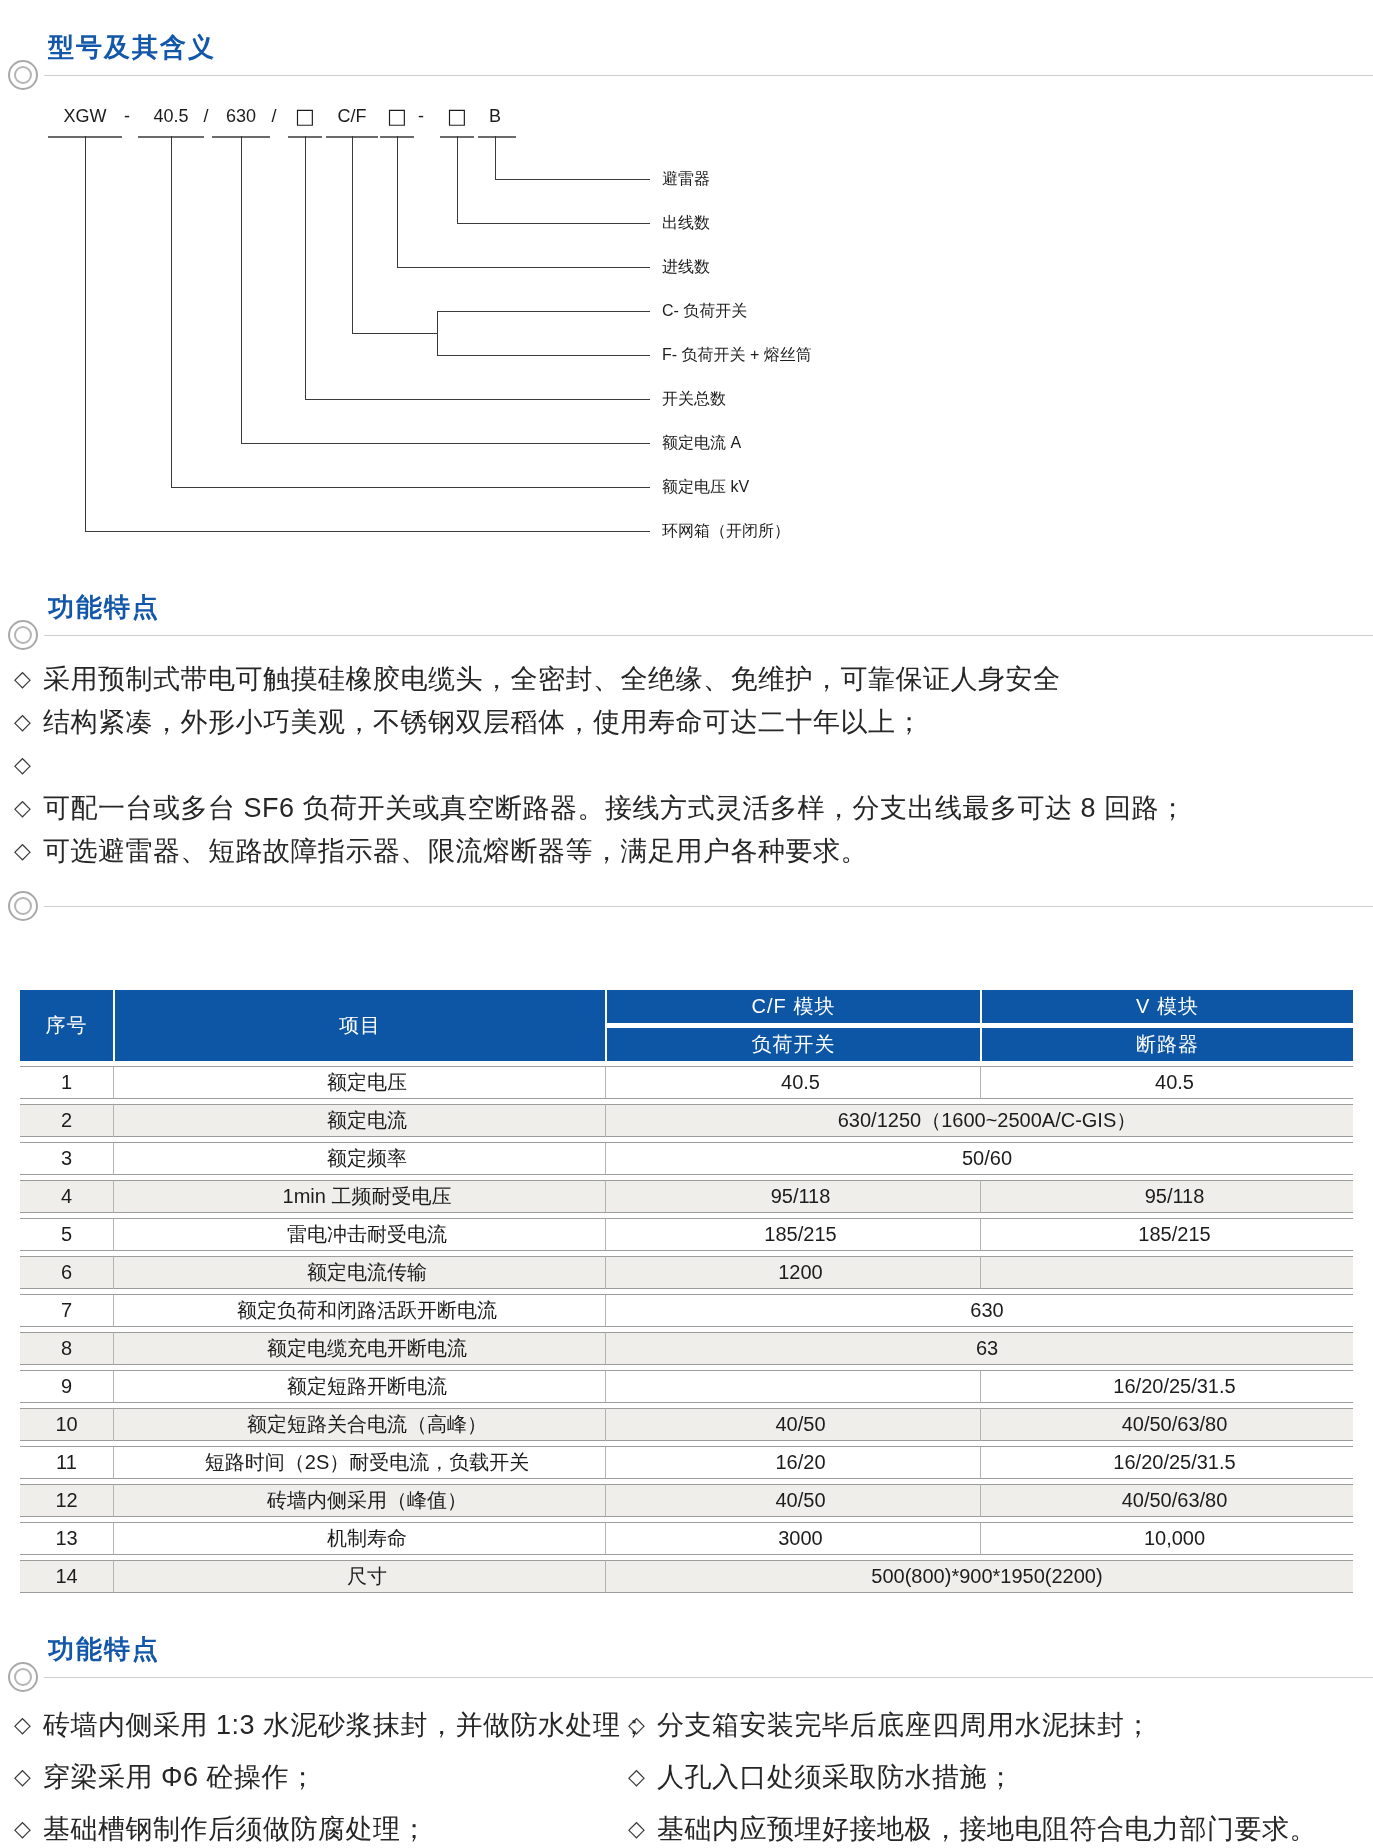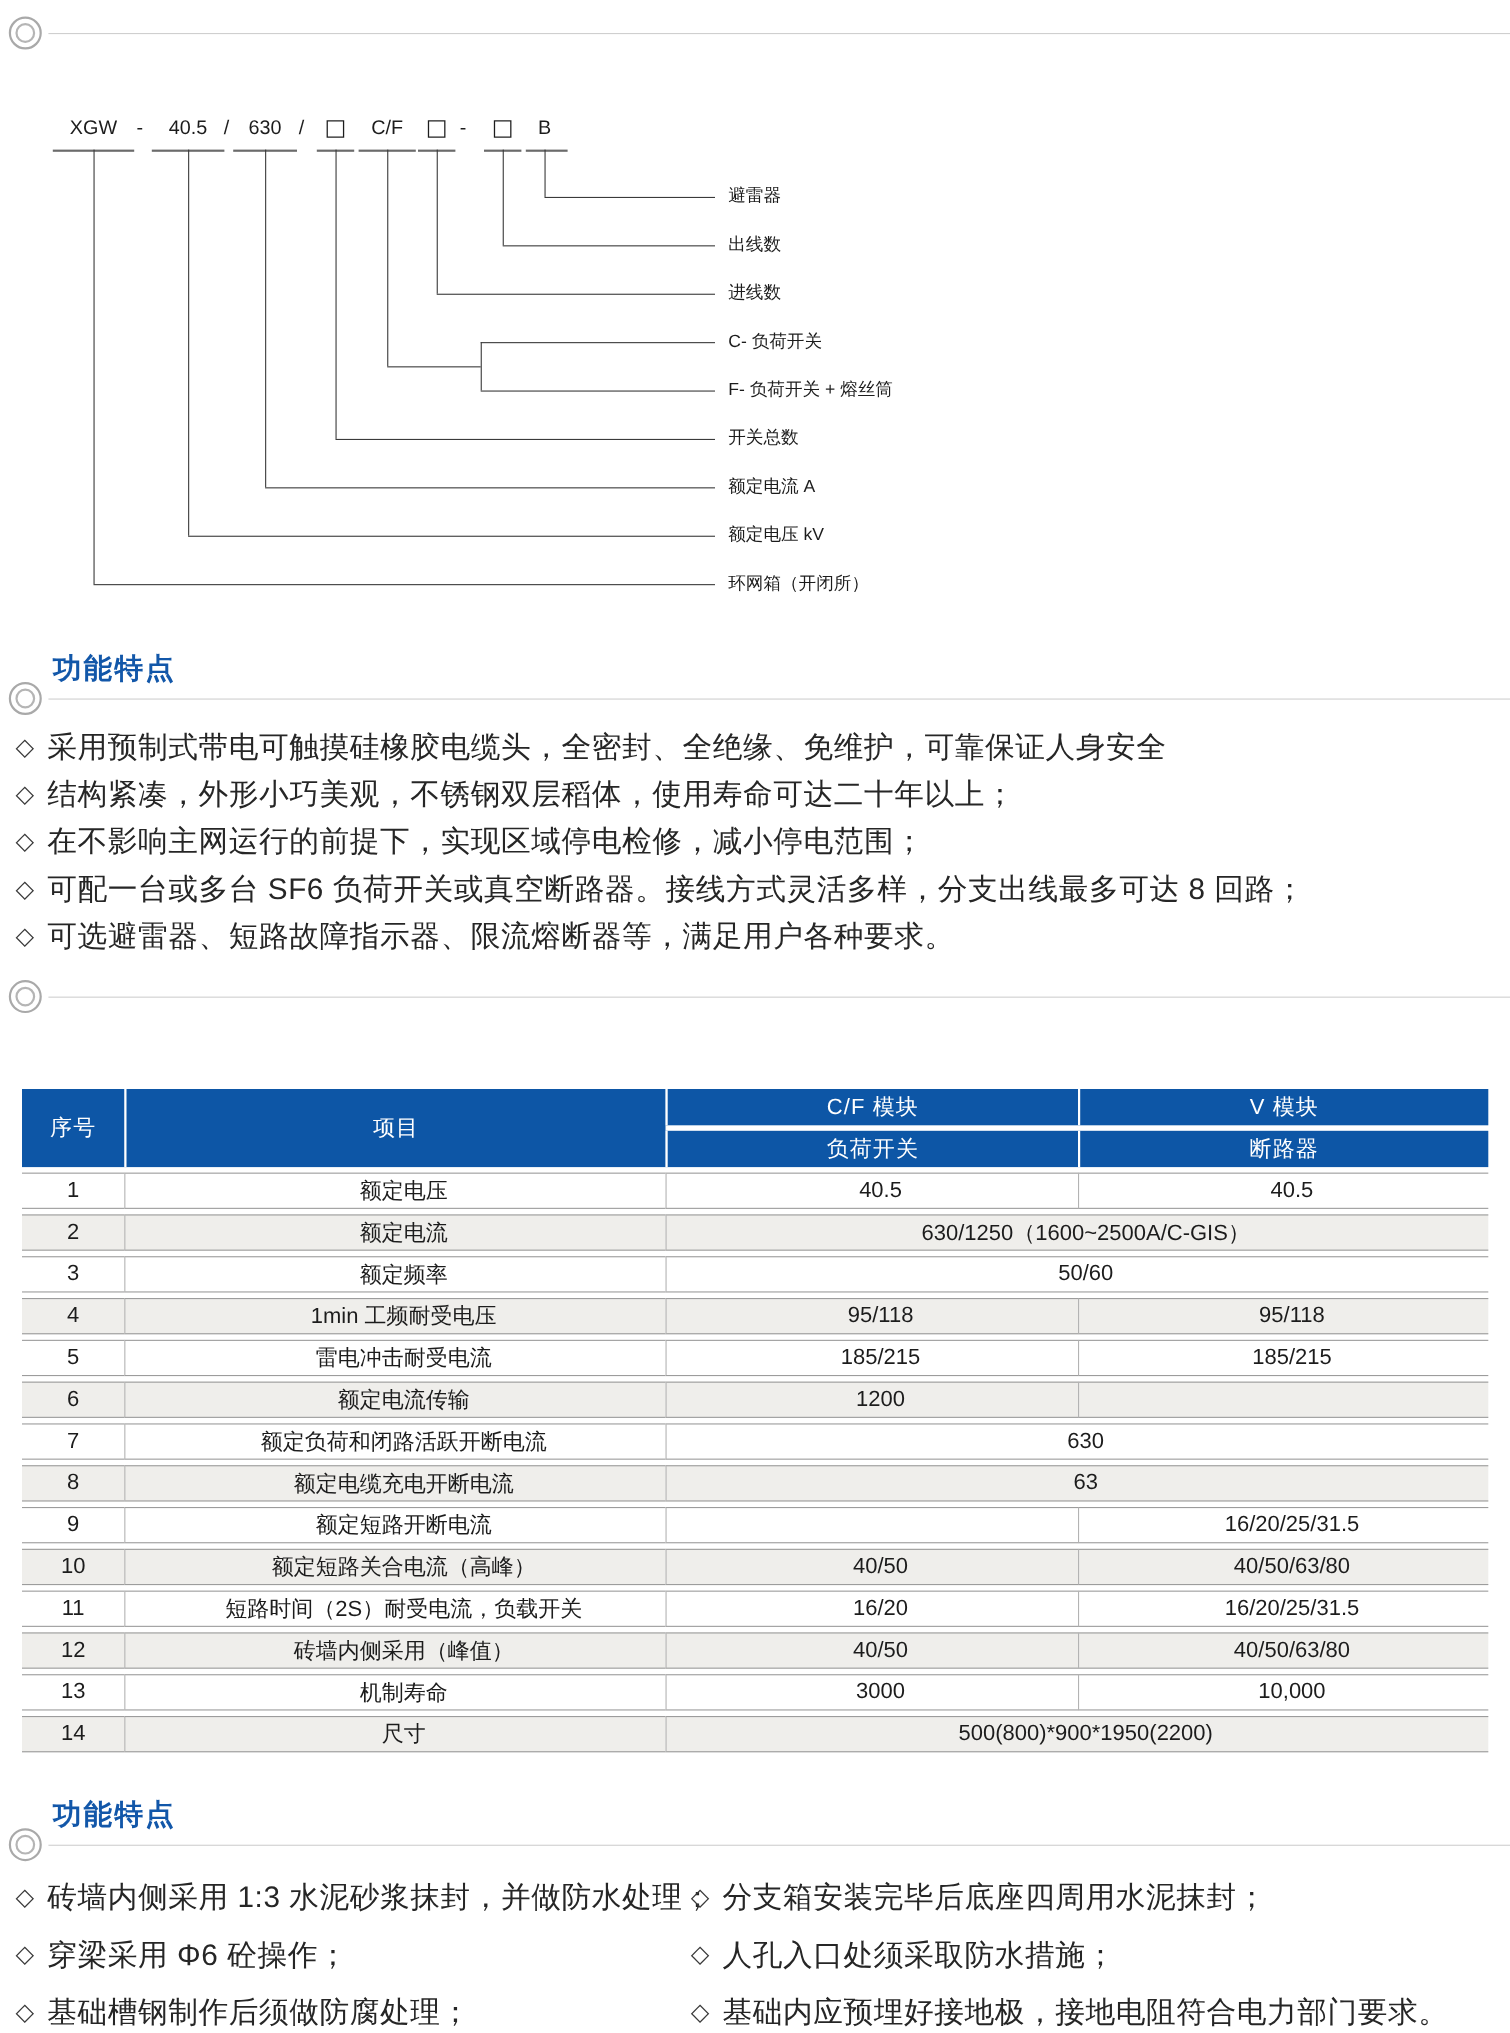--- a/index.html
+++ b/index.html
@@ -63,20 +63,21 @@
   }
   tr.alt td { background:#efeeeb; }
   td.dv { border-left:1px solid #b3b3b3;padding-left:16px; }
 </style>
 </head>
 <body>
 
 <div class="page">
 
   <div class="sec" style="top:30px;">
+    <div class="sec-title">型号及其含义</div>
     <div class="sec-rule">
       <span class="ring-outer">
           <span class="ring-inner"></span>
         </span>
     </div>
   </div>
 
   <div id="diagram">
 
     <span class="tok" style="left:46px;  width:78px;">XGW</span>
@@ -146,21 +147,20 @@
     <div class="bitem">
       <span class="dia">◇</span>
       <span class="btext">采用预制式带电可触摸硅橡胶电缆头，全密封、全绝缘、免维护，可靠保证人身安全</span>
     </div>
     <div class="bitem">
       <span class="dia">◇</span>
       <span class="btext">结构紧凑，外形小巧美观，不锈钢双层稻体，使用寿命可达二十年以上；</span>
     </div>
     <div class="bitem">
       <span class="dia">◇</span>
-      <span class="btext">在不影响主网运行的前提下，实现区域停电检修，减小停电范围；</span>
     </div>
     <div class="bitem">
       <span class="dia">◇</span>
       <span class="btext">可配一台或多台 SF6 负荷开关或真空断路器。接线方式灵活多样，分支出线最多可达 8 回路；</span>
     </div>
     <div class="bitem">
       <span class="dia">◇</span>
       <span class="btext">可选避雷器、短路故障指示器、限流熔断器等，满足用户各种要求。</span>
     </div>
   </div>

